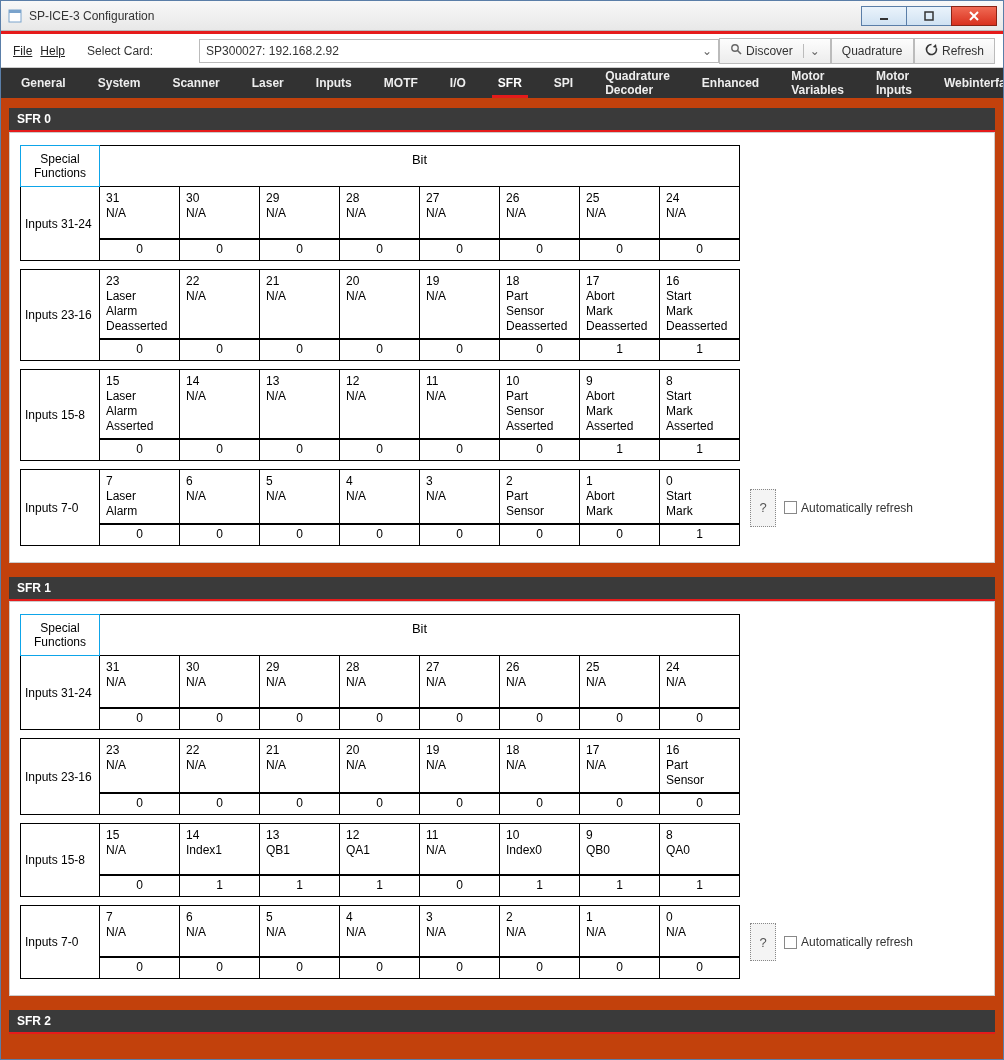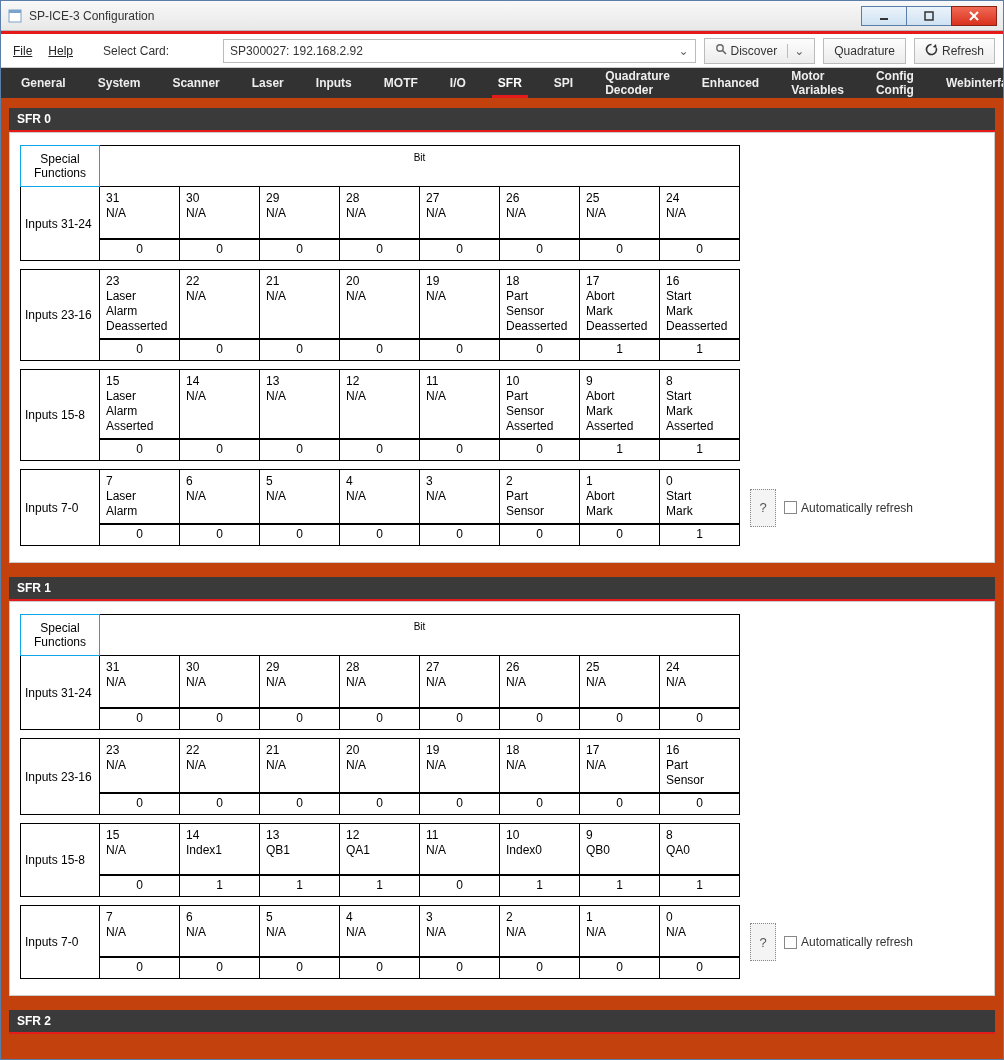--- a/index.html
+++ b/index.html
@@ -4,38 +4,38 @@
 <style>
 * { box-sizing: border-box; margin: 0; padding: 0; }
 body { font-family: "Segoe UI", Tahoma, sans-serif; font-size: 12px; background: #fff; width: 1004px; height: 1060px; overflow: hidden; border: 1px solid #5a7ea8; }
 .titlebar { height: 30px; background: linear-gradient(#f8f8f8,#e8e8e8); display:flex; align-items:center; padding:0 6px; border-bottom:1px solid #bbb; }
 .titlebar .icon { width:16px; height:16px; margin-right:6px; display:inline-flex; align-items:center; justify-content:center; }
 .titlebar .title { color:#333; font-size:12px; }
 .winbtns { margin-left:auto; display:flex; gap:0; }
 .winbtn { width:46px; height:20px; border:1px solid #5a7ea8; background:linear-gradient(#eaf3fb,#d0e2f2); display:flex; align-items:center; justify-content:center; margin-left:-1px; }
 .winbtn.close { background:linear-gradient(#f06a54,#d9311e); border-color:#8a2315; }
 .redstrip { height:3px; background:#e51b1b; }
-.toolbar { height:34px; display:flex; align-items:center; padding:0 8px; gap:8px; border-bottom:1px solid #ccc; }
+.toolbar { height:34px; display:flex; align-items:center; padding:0 8px; border-bottom:1px solid #ccc; }
 .menu { color:#222; font-size:12px; padding:2px 4px; }
 .menu u { text-decoration: underline; }
 .selectcard-label { margin-left:18px; color:#333; }
 .carddrop { flex:1; max-width:520px; height:24px; border:1px solid #bbb; background:#fff; display:flex; align-items:center; padding:0 6px; color:#333; position:relative;margin-left:46px; }
 .carddrop .chev { margin-left:auto; color:#666; }
 .btn { height:26px; border:1px solid #bbb; background:linear-gradient(#fdfdfd,#ececec); padding:0 10px; display:inline-flex; align-items:center; gap:4px; color:#333; font-size:12px; }
 .btn .drop { border-left:1px solid #bbb; margin-left:6px; padding-left:6px; color:#666; }
 .tabs { background:#323232; height:30px; display:flex; align-items:stretch; padding:0 8px; gap:8px; color:#fff; }
 .tab { padding:0 12px; display:flex; align-items:center; font-size:12px; font-weight:600; color:#eee; position:relative; }
 .tab.active { color:#fff; }
 .tab.active::after { content:""; position:absolute; left:6px; right:6px; bottom:0; height:3px; background:#e51b1b; }
 .content { height: calc(1060px - 30px - 3px - 34px - 30px); overflow-y:scroll; padding:8px; background:#c2410c; }
 .section-head { background:#3a3a3a; color:#fff; font-weight:600; padding:4px 8px; border-bottom:2px solid #e51b1b; margin-top:2px; }
 .panel { border:1px solid #ccc; padding:12px 10px 16px 10px; margin-bottom:14px; background:#fff; }
 .grid { display:grid; grid-template-columns: 80px repeat(8, 80px); }
 .hdr-special { grid-column:1; border:1px solid #0ea5e9; padding:6px 4px; font-size:12px; text-align:center; display:flex; align-items:center; justify-content:center; }
-.hdr-bit { grid-column:2 / span 8; border:1px solid #000; border-left:none; padding:6px; text-align:center; font-size:10px; }
+.hdr-bit { grid-column:2 / span 8; border:1px solid #000; border-left:none; padding:6px; text-align:center; font-size:13px; }
 .rowlabel { border:1px solid #000; border-top:none; padding:6px 4px; font-size:12px; display:flex; align-items:center; }
 .cell { border:1px solid #000; border-top:none; border-left:none; padding:4px 6px; font-size:12px; line-height:1.25; min-height:52px; }
 .cell.val { min-height:22px; text-align:center; padding:2px; border-top:1px solid #000; }
 .side-controls { display:inline-flex; align-items:center; gap:8px; margin-left:10px; vertical-align:middle; }
 .qbtn { width:26px; height:38px; border:1px dotted #888; background:#f4f4f4; display:flex; align-items:center; justify-content:center; color:#555; font-size:13px; }
 .chk { display:inline-flex; align-items:center; gap:4px; font-size:12px; color:#333; }
 .chkbox { width:13px; height:13px; border:1px solid #888; background:#fff; }
 .row-wrap { display:flex; align-items:center; }
 
 .content::-webkit-scrollbar { width:18px; }
@@ -108,21 +108,21 @@
     <div class="tab">Scanner</div>
     <div class="tab">Laser</div>
     <div class="tab">Inputs</div>
     <div class="tab">MOTF</div>
     <div class="tab">I/O</div>
     <div class="tab active">SFR</div>
     <div class="tab">SPI</div>
     <div class="tab">Quadrature Decoder</div>
     <div class="tab">Enhanced</div>
     <div class="tab">Motor Variables</div>
-    <div class="tab">Config Config</div>
+    <div class="tab">Motor Inputs</div>
     <div class="tab">Webinterface</div>
   </div>
 
 <div class="content" id="content">
     <div class="section-head">SFR 0</div>
     <div class="panel">
       <div class="row-wrap">
         <div class="grid">
           <div class="hdr-special" style="white-space: normal;">Special Functions</div>
           <div class="hdr-bit">Bit</div>

